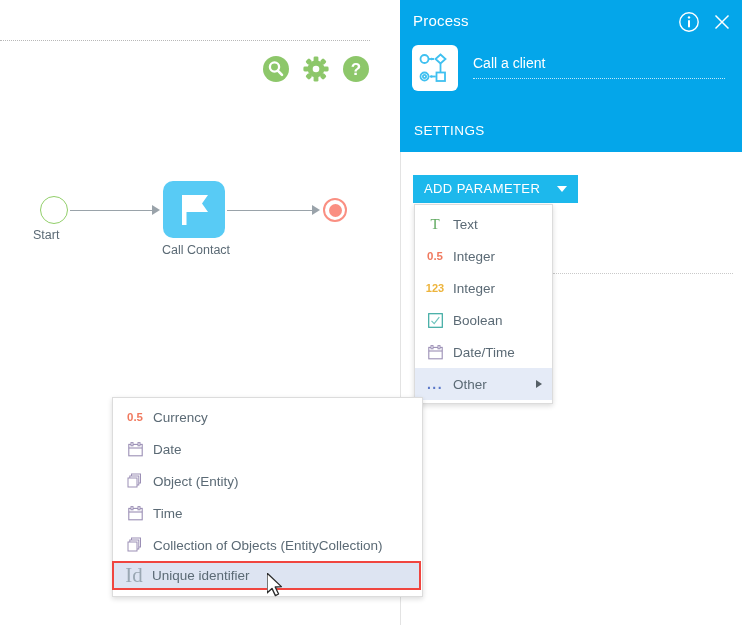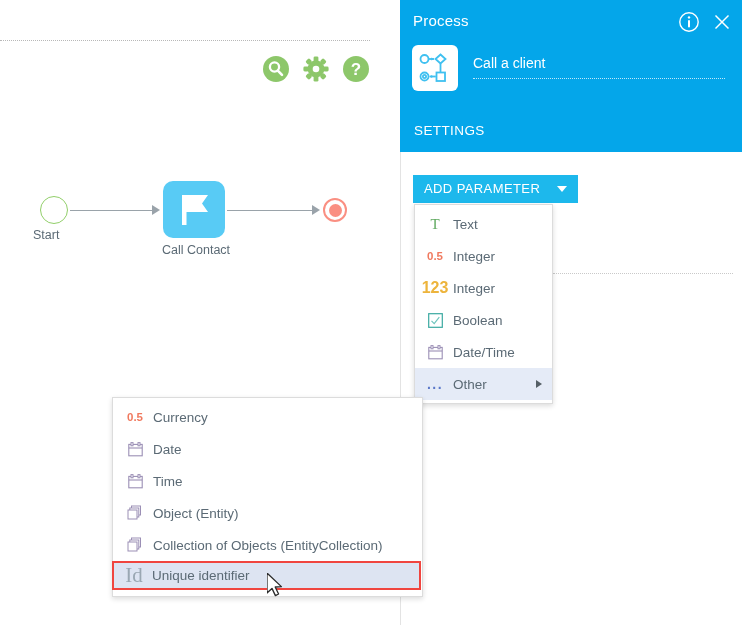--- a/index.html
+++ b/index.html
@@ -255,21 +255,21 @@
   .mi-label { flex: 1; }
   .mi-arrow {
     width: 0; height: 0;
     border-top: 4.5px solid transparent;
     border-bottom: 4.5px solid transparent;
     border-left: 6px solid #555f66;
     margin-left: 6px;
   }
   .txt-T { font-family: "Liberation Serif", serif; font-size: 15px; color: #5fa95f; }
   .txt-05 { font-size: 11.5px; color: #f07a5f; font-weight: bold; }
-  .txt-123 { font-size: 16px; color: #edb43c; font-weight: bold; }
+  .txt-123 { font-size: 11px; color: #edb43c; font-weight: bold; }
   .txt-id { font-family: "Liberation Serif", serif; font-size: 21px; color: #9aa7b3; }
   .dots-ico { color: #5b78c9; font-size: 14px; letter-spacing: 1.5px; font-weight: bold; }
 
   
   #menu-sub {
     left: 112px; top: 397px;
     width: 309px;
     padding: 3px 0;
   }
   #menu-sub .menu-item { padding-left: 10px; }
@@ -488,49 +488,49 @@
         <line x1="0.8" y1="6" x2="14.2" y2="6" stroke="#9b8fb5" stroke-width="1.1"></line>
         <rect x="3" y="0.6" width="2" height="3.2" fill="#ffffff" stroke="#9b8fb5" stroke-width="1"></rect>
         <rect x="10" y="0.6" width="2" height="3.2" fill="#ffffff" stroke="#9b8fb5" stroke-width="1"></rect>
       </svg>
     </span>
     <span class="mi-label">Date</span>
   </div>
 
   <div class="menu-item">
     <span class="mi-ico">
+      <svg width="16" height="16" viewBox="0 0 16 16">
+        <rect x="4.5" y="1" width="9" height="9" fill="#ffffff" stroke="#9b8fb5" stroke-width="1"></rect>
+        <rect x="2.8" y="3" width="9" height="9" fill="#ffffff" stroke="#9b8fb5" stroke-width="1"></rect>
+        <rect x="1" y="5" width="9" height="9" fill="#ffffff" stroke="#9b8fb5" stroke-width="1"></rect>
+      </svg>
+    </span>
+    <span class="mi-label">Object (Entity)</span>
+  </div>
+
+  <div class="menu-item">
+    <span class="mi-ico">
       <svg width="15" height="15" viewBox="0 0 15 15">
         <rect x="0.8" y="2.4" width="13.4" height="11.4" fill="none" stroke="#9b8fb5" stroke-width="1.1"></rect>
         <line x1="0.8" y1="6" x2="14.2" y2="6" stroke="#9b8fb5" stroke-width="1.1"></line>
         <rect x="3" y="0.6" width="2" height="3.2" fill="#ffffff" stroke="#9b8fb5" stroke-width="1"></rect>
         <rect x="10" y="0.6" width="2" height="3.2" fill="#ffffff" stroke="#9b8fb5" stroke-width="1"></rect>
       </svg>
     </span>
     <span class="mi-label">Time</span>
   </div>
 
   <div class="menu-item">
     <span class="mi-ico">
       <svg width="16" height="16" viewBox="0 0 16 16">
         <rect x="4.5" y="1" width="9" height="9" fill="#ffffff" stroke="#9b8fb5" stroke-width="1"></rect>
         <rect x="2.8" y="3" width="9" height="9" fill="#ffffff" stroke="#9b8fb5" stroke-width="1"></rect>
         <rect x="1" y="5" width="9" height="9" fill="#ffffff" stroke="#9b8fb5" stroke-width="1"></rect>
       </svg>
     </span>
-    <span class="mi-label">Object (Entity)</span>
-  </div>
-
-  <div class="menu-item">
-    <span class="mi-ico">
-      <svg width="16" height="16" viewBox="0 0 16 16">
-        <rect x="4.5" y="1" width="9" height="9" fill="#ffffff" stroke="#9b8fb5" stroke-width="1"></rect>
-        <rect x="2.8" y="3" width="9" height="9" fill="#ffffff" stroke="#9b8fb5" stroke-width="1"></rect>
-        <rect x="1" y="5" width="9" height="9" fill="#ffffff" stroke="#9b8fb5" stroke-width="1"></rect>
-      </svg>
-    </span>
     <span class="mi-label">Collection of Objects (EntityCollection)</span>
   </div>
 
   <div class="menu-item" style="visibility:hidden">
     <span class="mi-ico">
         <span class="txt-id">Id</span>
       </span>
     <span class="mi-label">&nbsp;</span>
   </div>
 </div>

